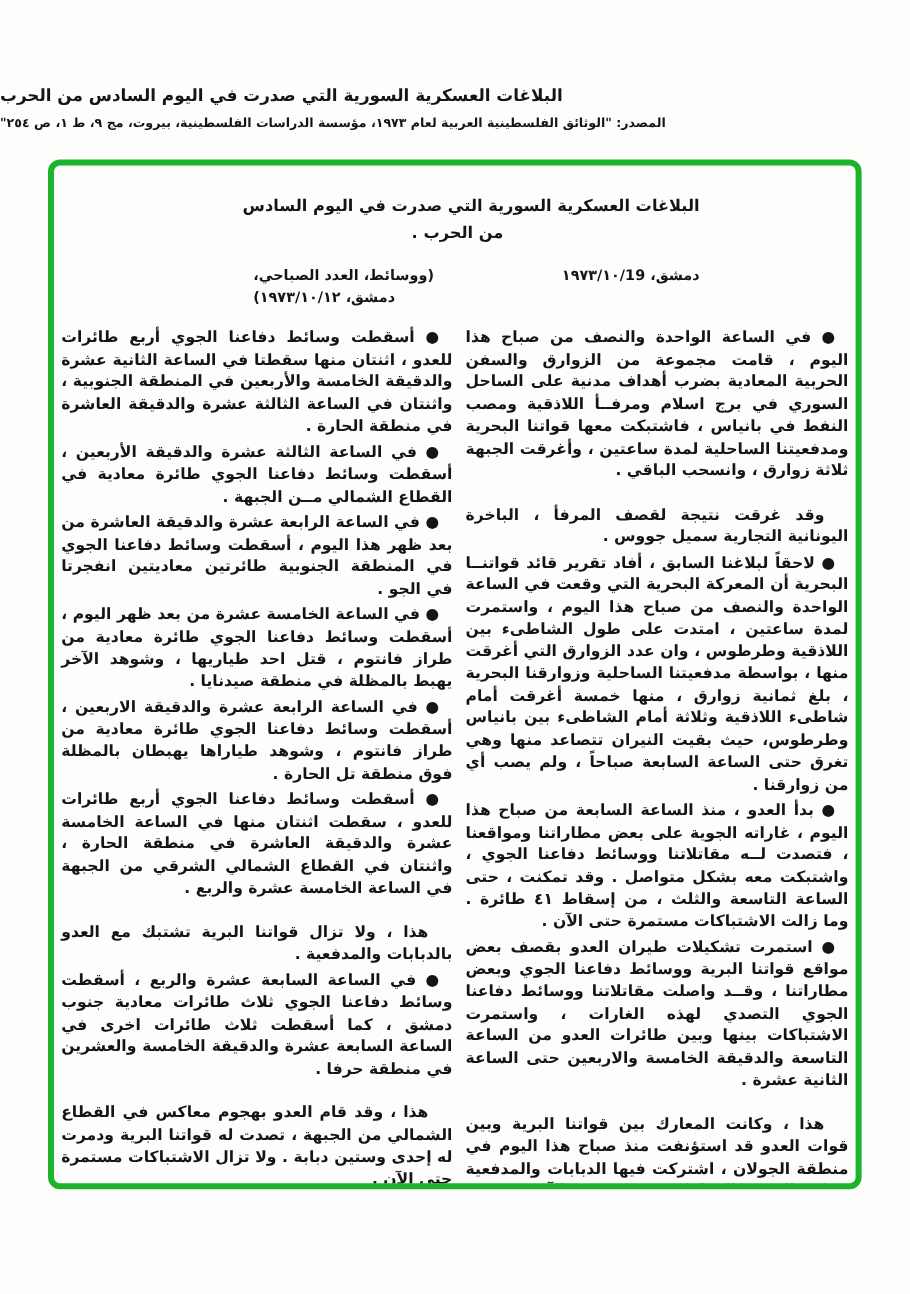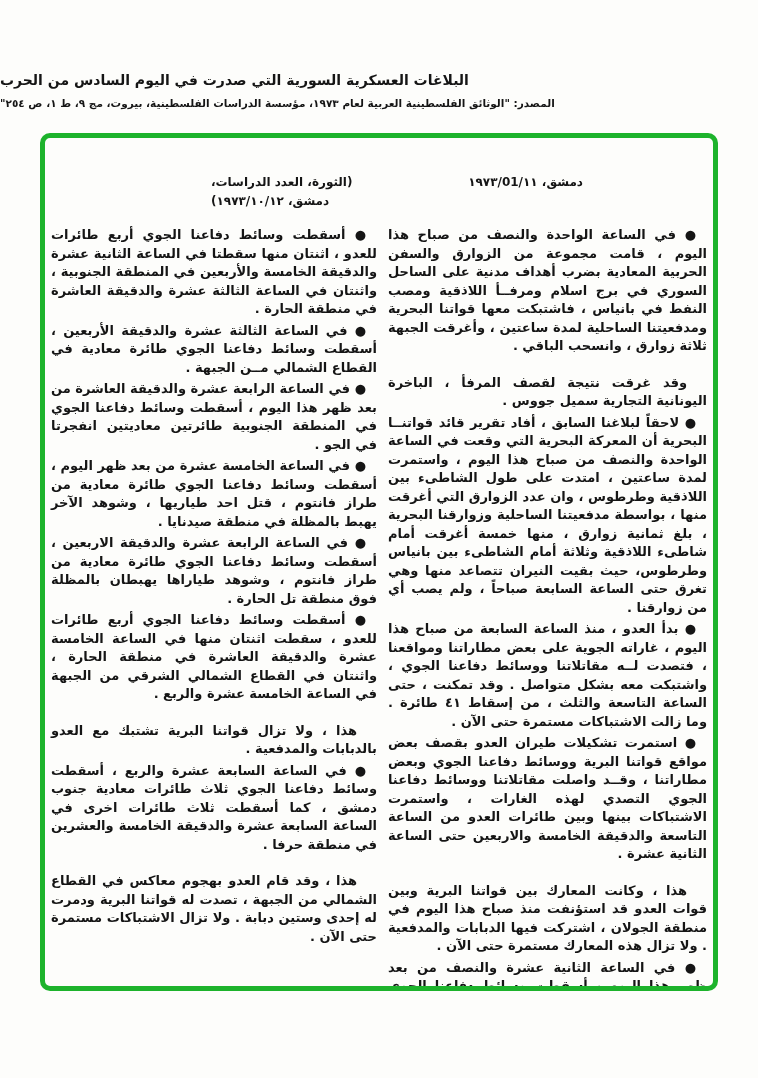--- a/index.html
+++ b/index.html
@@ -55,25 +55,29 @@
 </head>
 <body>
 
 <div class="hdr">
   <div class="hdr-title">البلاغات العسكرية السورية التي صدرت في اليوم السادس من الحرب</div>
   <div class="hdr-src">المصدر: "الوثائق الفلسطينية العربية لعام ١٩٧٣، مؤسسة الدراسات الفلسطينية، بيروت، مج ٩، ط ١، ص ٢٥٤"</div>
 </div>
 
 <div class="frame">
 
+  <div class="doc-title">
+    <div class="l1">البلاغات العسكرية السورية التي صدرت في اليوم السادس</div>
+    <div class="l2">من الحرب .</div>
+  </div>
 
   <div class="dateline">
-    <div class="place">دمشق، ١٩٧٣/01/١١</div>
+    <div class="place">دمشق، ١٩٧٣/١٠/19</div>
     <div class="pub">
-      <div>(الثورة، العدد الدراسات،</div>
+      <div>(ووسائط، العدد الصباحي،</div>
       <div>دمشق، ١٩٧٣/١٠/١٢)</div>
     </div>
   </div>
 
   <div class="cols">
     <div class="col col-r">
       <p class="para">● في الساعة الواحدة والنصف من صباح هذا اليوم ، قامت مجموعة من الزوارق والسفن الحربية المعادية بضرب أهداف مدنية على الساحل السوري في برج اسلام ومرفــأ اللاذقية ومصب النفط في بانياس ، فاشتبكت معها قواتنا البحرية ومدفعيتنا الساحلية لمدة ساعتين ، وأغرقت الجبهة ثلاثة زوارق ، وانسحب الباقي .</p>
       <p class="para plain">وقد غرقت نتيجة لقصف المرفأ ، الباخرة اليونانية التجارية سميل جووس .</p>
       <p class="para">● لاحقاً لبلاغنا السابق ، أفاد تقرير قائد قواتنــا البحرية أن المعركة البحرية التي وقعت في الساعة الواحدة والنصف من صباح هذا اليوم ، واستمرت لمدة ساعتين ، امتدت على طول الشاطىء بين اللاذقية وطرطوس ، وان عدد الزوارق التي أغرقت منها ، بواسطة مدفعيتنا الساحلية وزوارقنا البحرية ، بلغ ثمانية زوارق ، منها خمسة أغرقت أمام شاطىء اللاذقية وثلاثة أمام الشاطىء بين بانياس وطرطوس، حيث بقيت النيران تتصاعد منها وهي تغرق حتى الساعة السابعة صباحاً ، ولم يصب أي من زوارقنا .</p>
       <p class="para">● بدأ العدو ، منذ الساعة السابعة من صباح هذا اليوم ، غاراته الجوية على بعض مطاراتنا ومواقعنا ، فتصدت لــه مقاتلاتنا ووسائط دفاعنا الجوي ، واشتبكت معه بشكل متواصل . وقد تمكنت ، حتى الساعة التاسعة والثلث ، من إسقاط ٤١ طائرة . وما زالت الاشتباكات مستمرة حتى الآن .</p>

